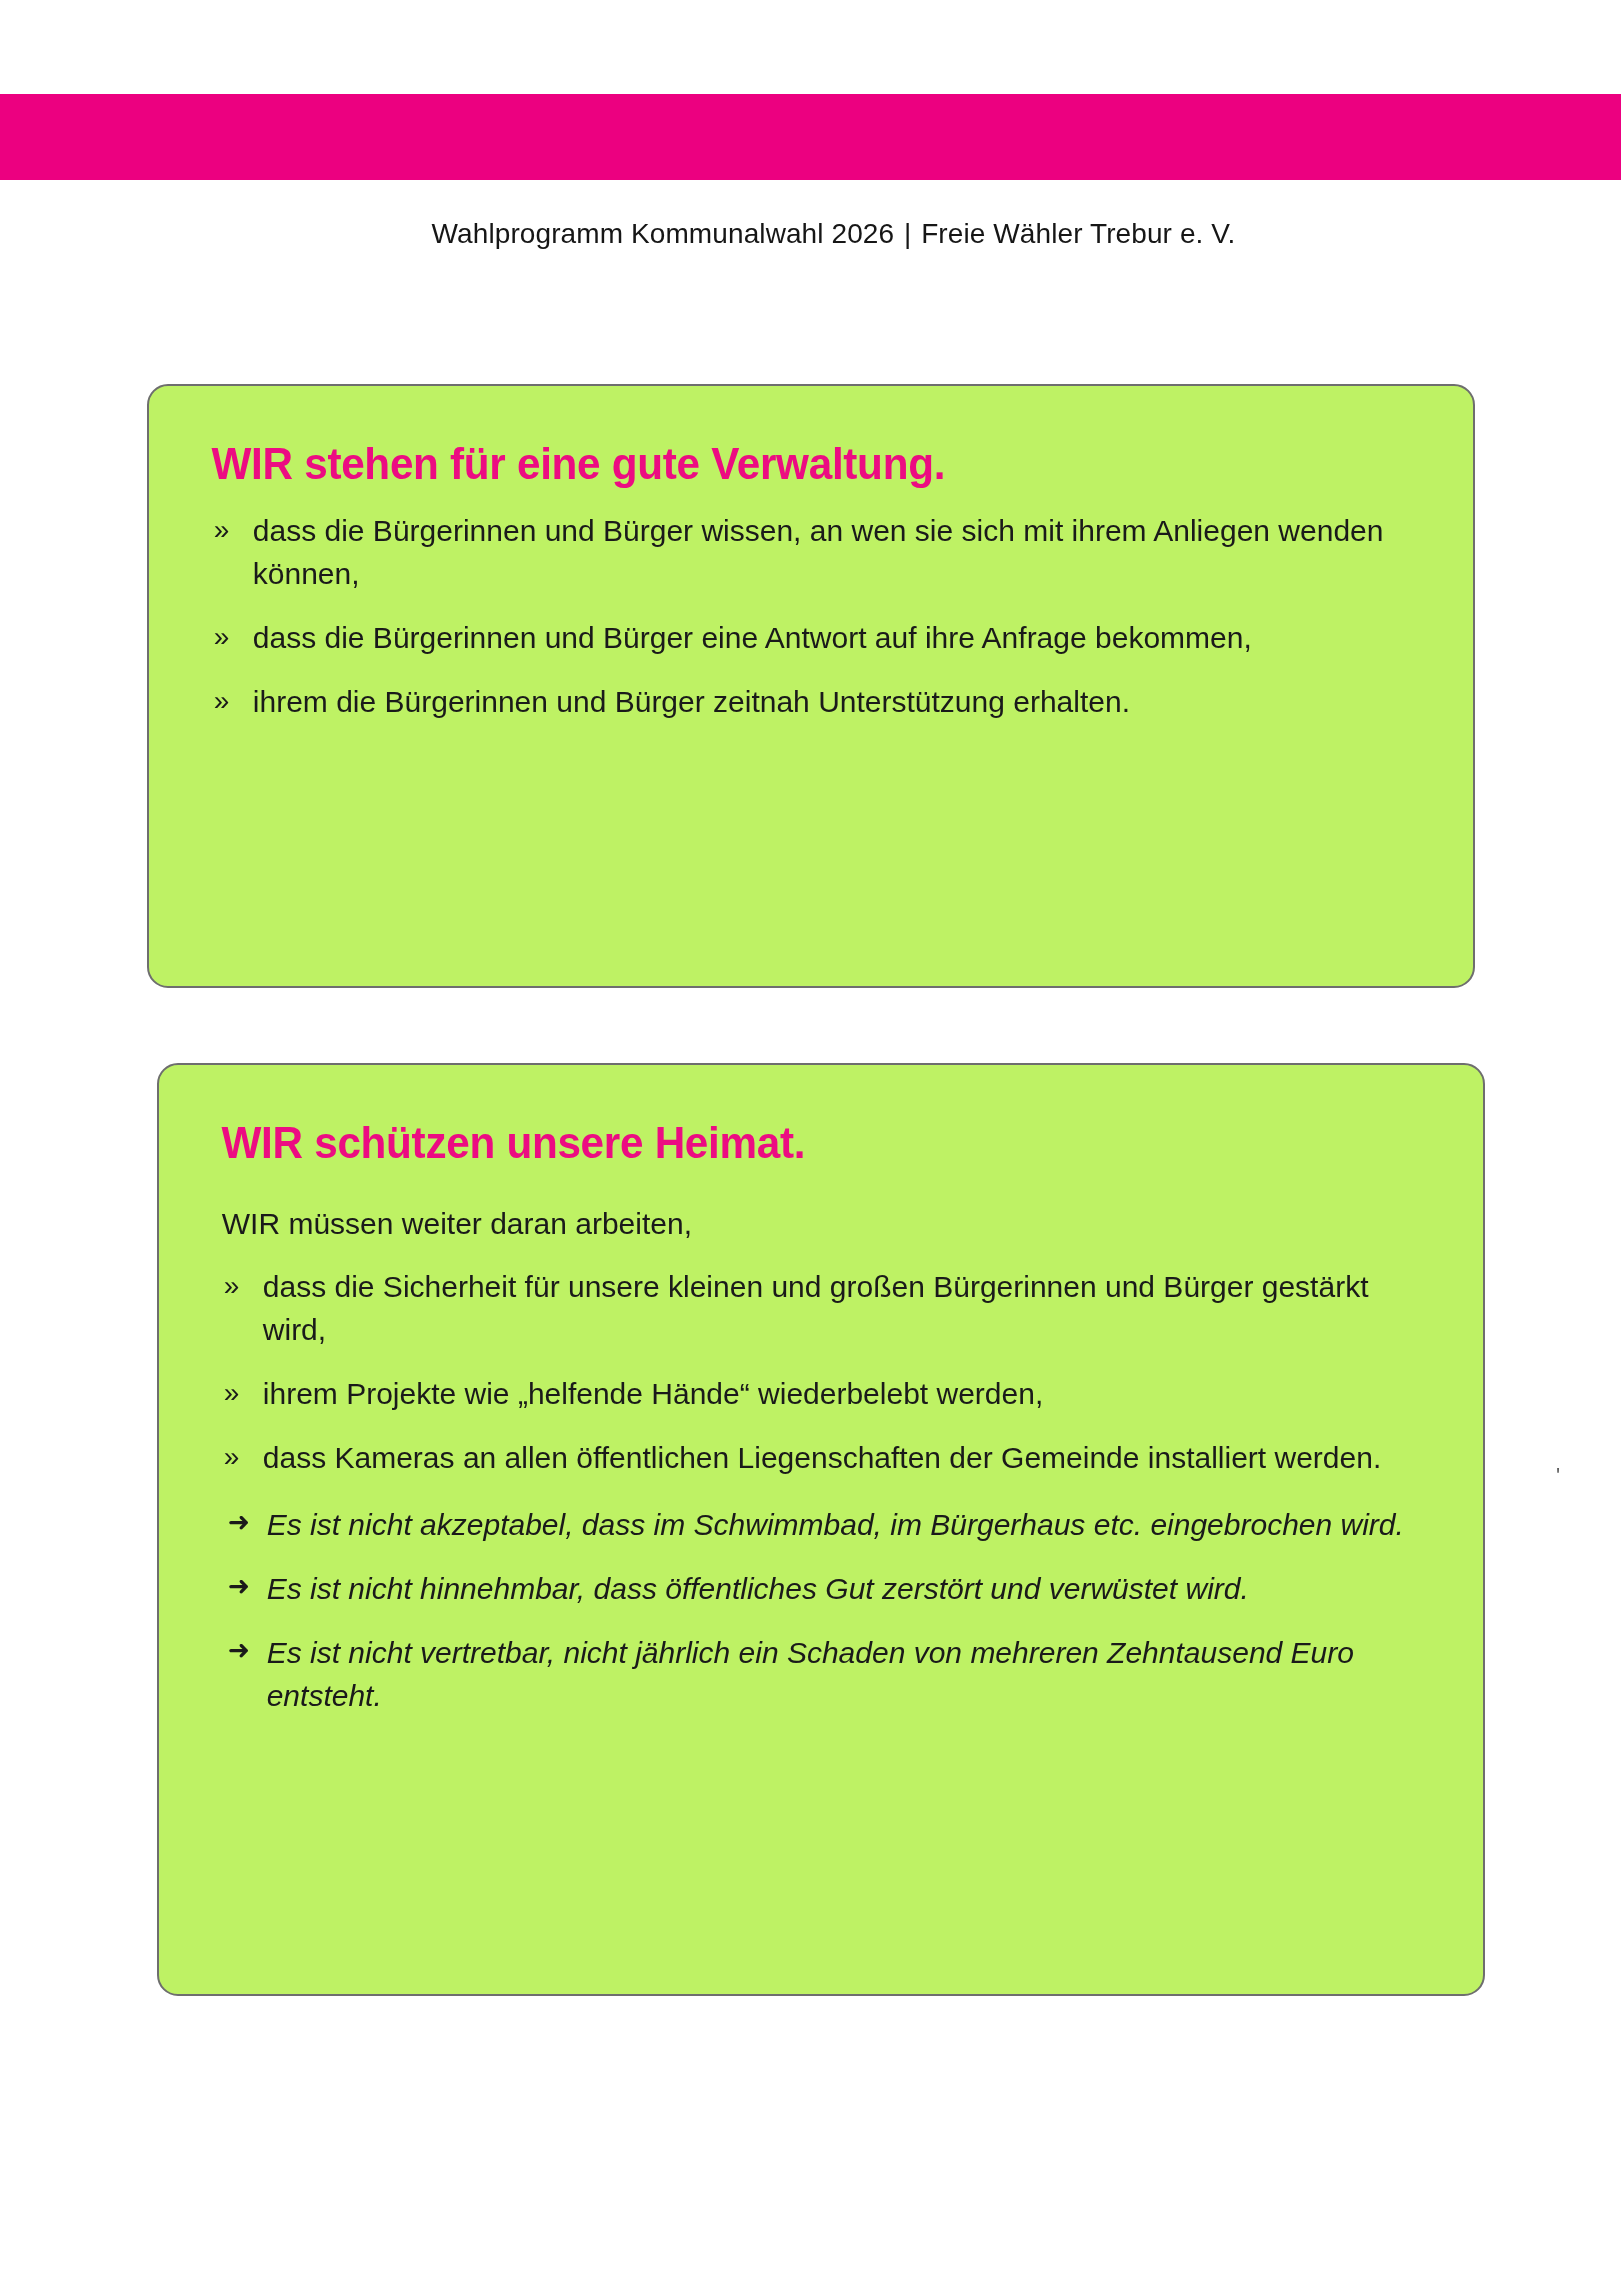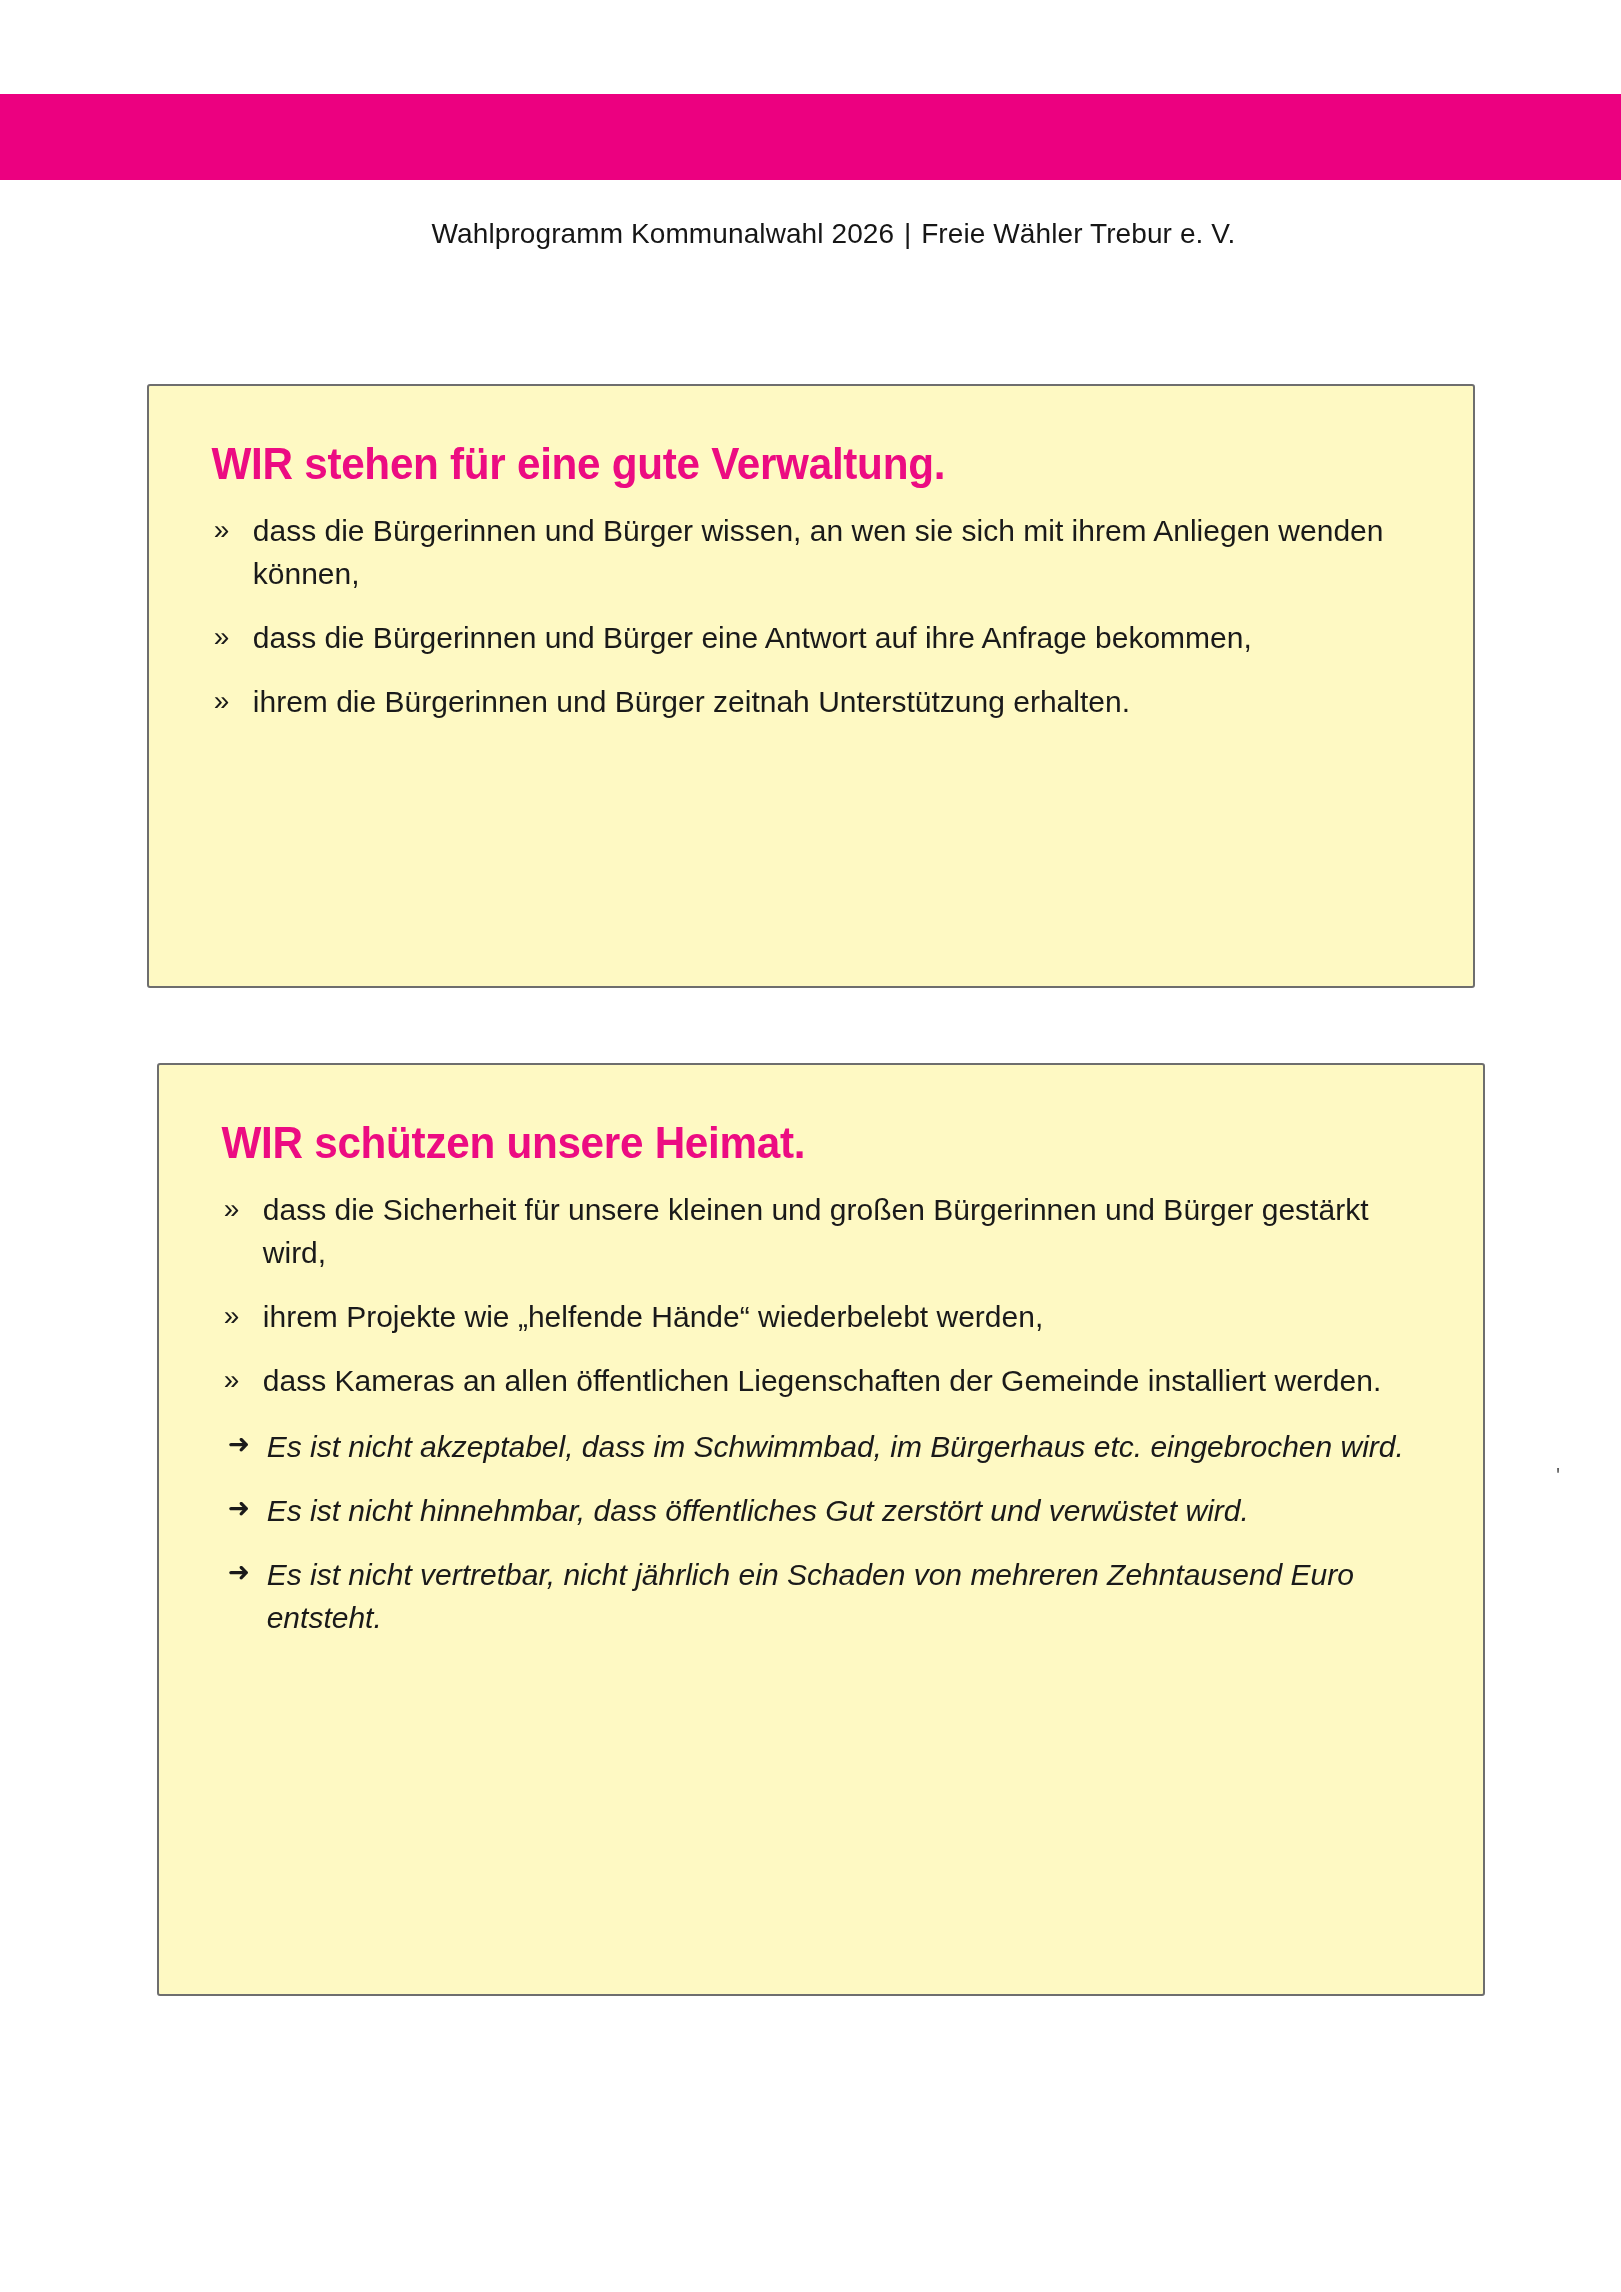--- a/index.html
+++ b/index.html
@@ -46,22 +46,22 @@
     padding: 0 9.8px;
   }
 
   
   .box {
     position: absolute;
     left: 147px;
     width: 1328px;
     box-sizing: border-box;
     border: 2.4px solid #6e6e6e;
-    border-radius: 3px;
-    background: #fef9c3;
+    border-radius: 21px;
+    background: #bef264;
   }
   #box-verwaltung { top: 384px;  height: 604px; }
   #box-heimat     { top: 1063px; height: 933px; margin-left: 10px; }
 
   .box-inner {
     padding: 0 55px;
   }
 
   
   .box-heading {
@@ -188,20 +188,21 @@
       </li>
     </ul>
 
   </div>
 </section>
 
 <section class="box" id="box-heimat">
   <div class="box-inner">
     <h2 class="box-heading">WIR schützen unsere Heimat.</h2>
 
+    <p class="intro">WIR müssen weiter daran arbeiten,</p>
 
     <ul class="bullets">
       <li>
         <span class="marker">»</span>
         <span class="li-text">dass die Sicherheit für unsere kleinen und großen Bürgerinnen und Bürger gestärkt wird,</span>
       </li>
       <li>
         <span class="marker">»</span>
         <span class="li-text">ihrem Projekte wie „helfende Hände“ wiederbelebt werden,</span>
       </li>

